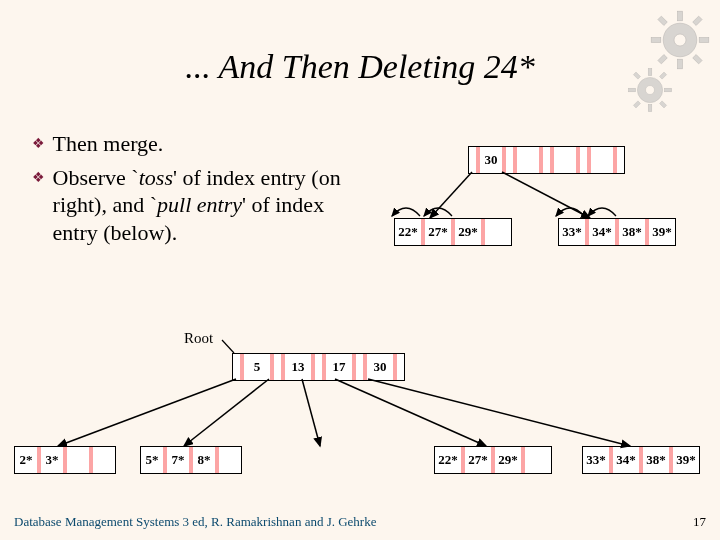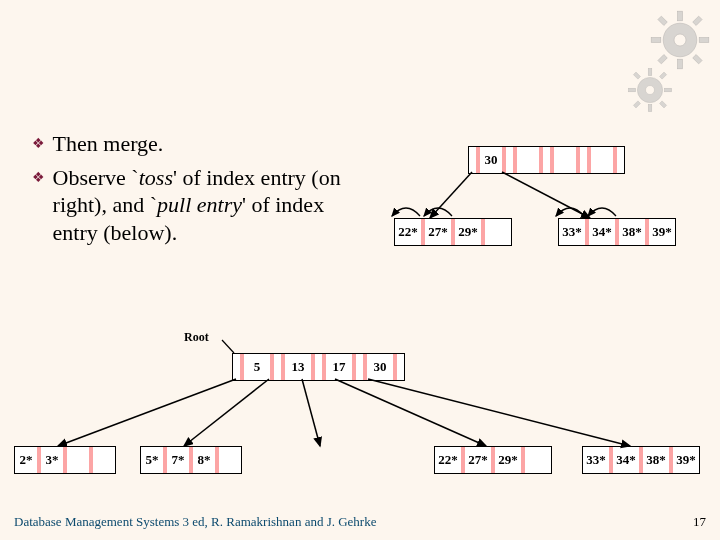--- a/index.html
+++ b/index.html
@@ -17,21 +17,21 @@
   .gear.g2{top:60px;right:40px;transform:scale(.75)}
   
   .node{position:absolute;display:flex;border:1px solid #000;background:#fff;font-size:13px;font-weight:bold}
   .slot{border-right:4px solid #fca5a5;display:flex;align-items:center;justify-content:center}
   .slot:last-child{border-right:none}
   .thin{width:7px}
   .key{width:22px}
   .key2{width:26px}
   .leaf{height:26px}
   .idx{height:26px}
-  .rootlbl{position:absolute;font-weight:bold;font-size:12px}
+  .rootlbl{position:absolute;font-weight:normal;font-size:15px}
   
   svg.ov{position:absolute;top:0;left:0;width:720px;height:540px;pointer-events:none}
 </style>
 </head>
 <body>
 <div class="slide">
 
 <div class="gear g1">
 <svg viewBox="0 0 100 100">
         <g fill="#bbb" stroke="#888">
@@ -62,20 +62,21 @@
             <rect x="14" y="14" width="14" height="8" transform="rotate(45 21 18)"></rect>
             <rect x="72" y="14" width="14" height="8" transform="rotate(-45 79 18)"></rect>
             <rect x="14" y="78" width="14" height="8" transform="rotate(-45 21 82)"></rect>
             <rect x="72" y="78" width="14" height="8" transform="rotate(45 79 82)"></rect>
           </g>
           <circle cx="50" cy="50" r="10" fill="#fdf6ee"></circle>
         </g>
       </svg>
 </div>
 
+<div class="title">... And Then Deleting 24*</div>
 
 <div class="bullets">
   <div class="bul">
     <span class="dia">❖</span>
     <span>Then merge.</span>
   </div>
   <div class="bul">
     <span class="dia">❖</span>
     <span>
       <span>Observe `</span><span class="italic">toss</span><span>' of index entry (on right), and `</span><span class="italic">pull entry</span><span>' of index entry (below).</span>

